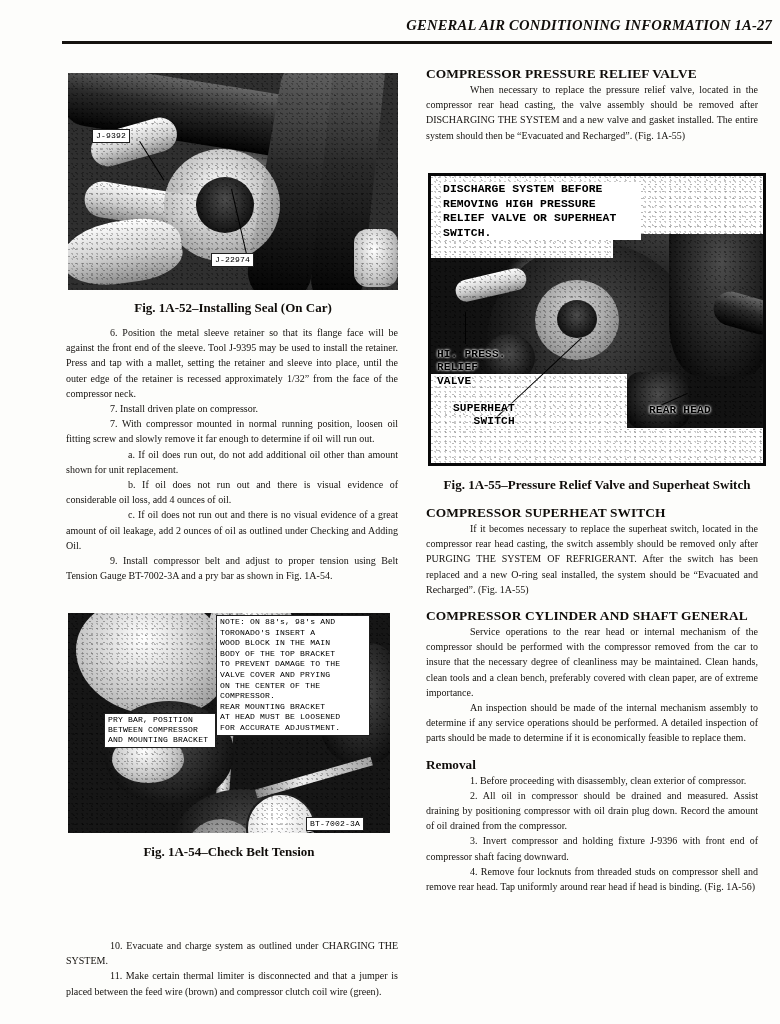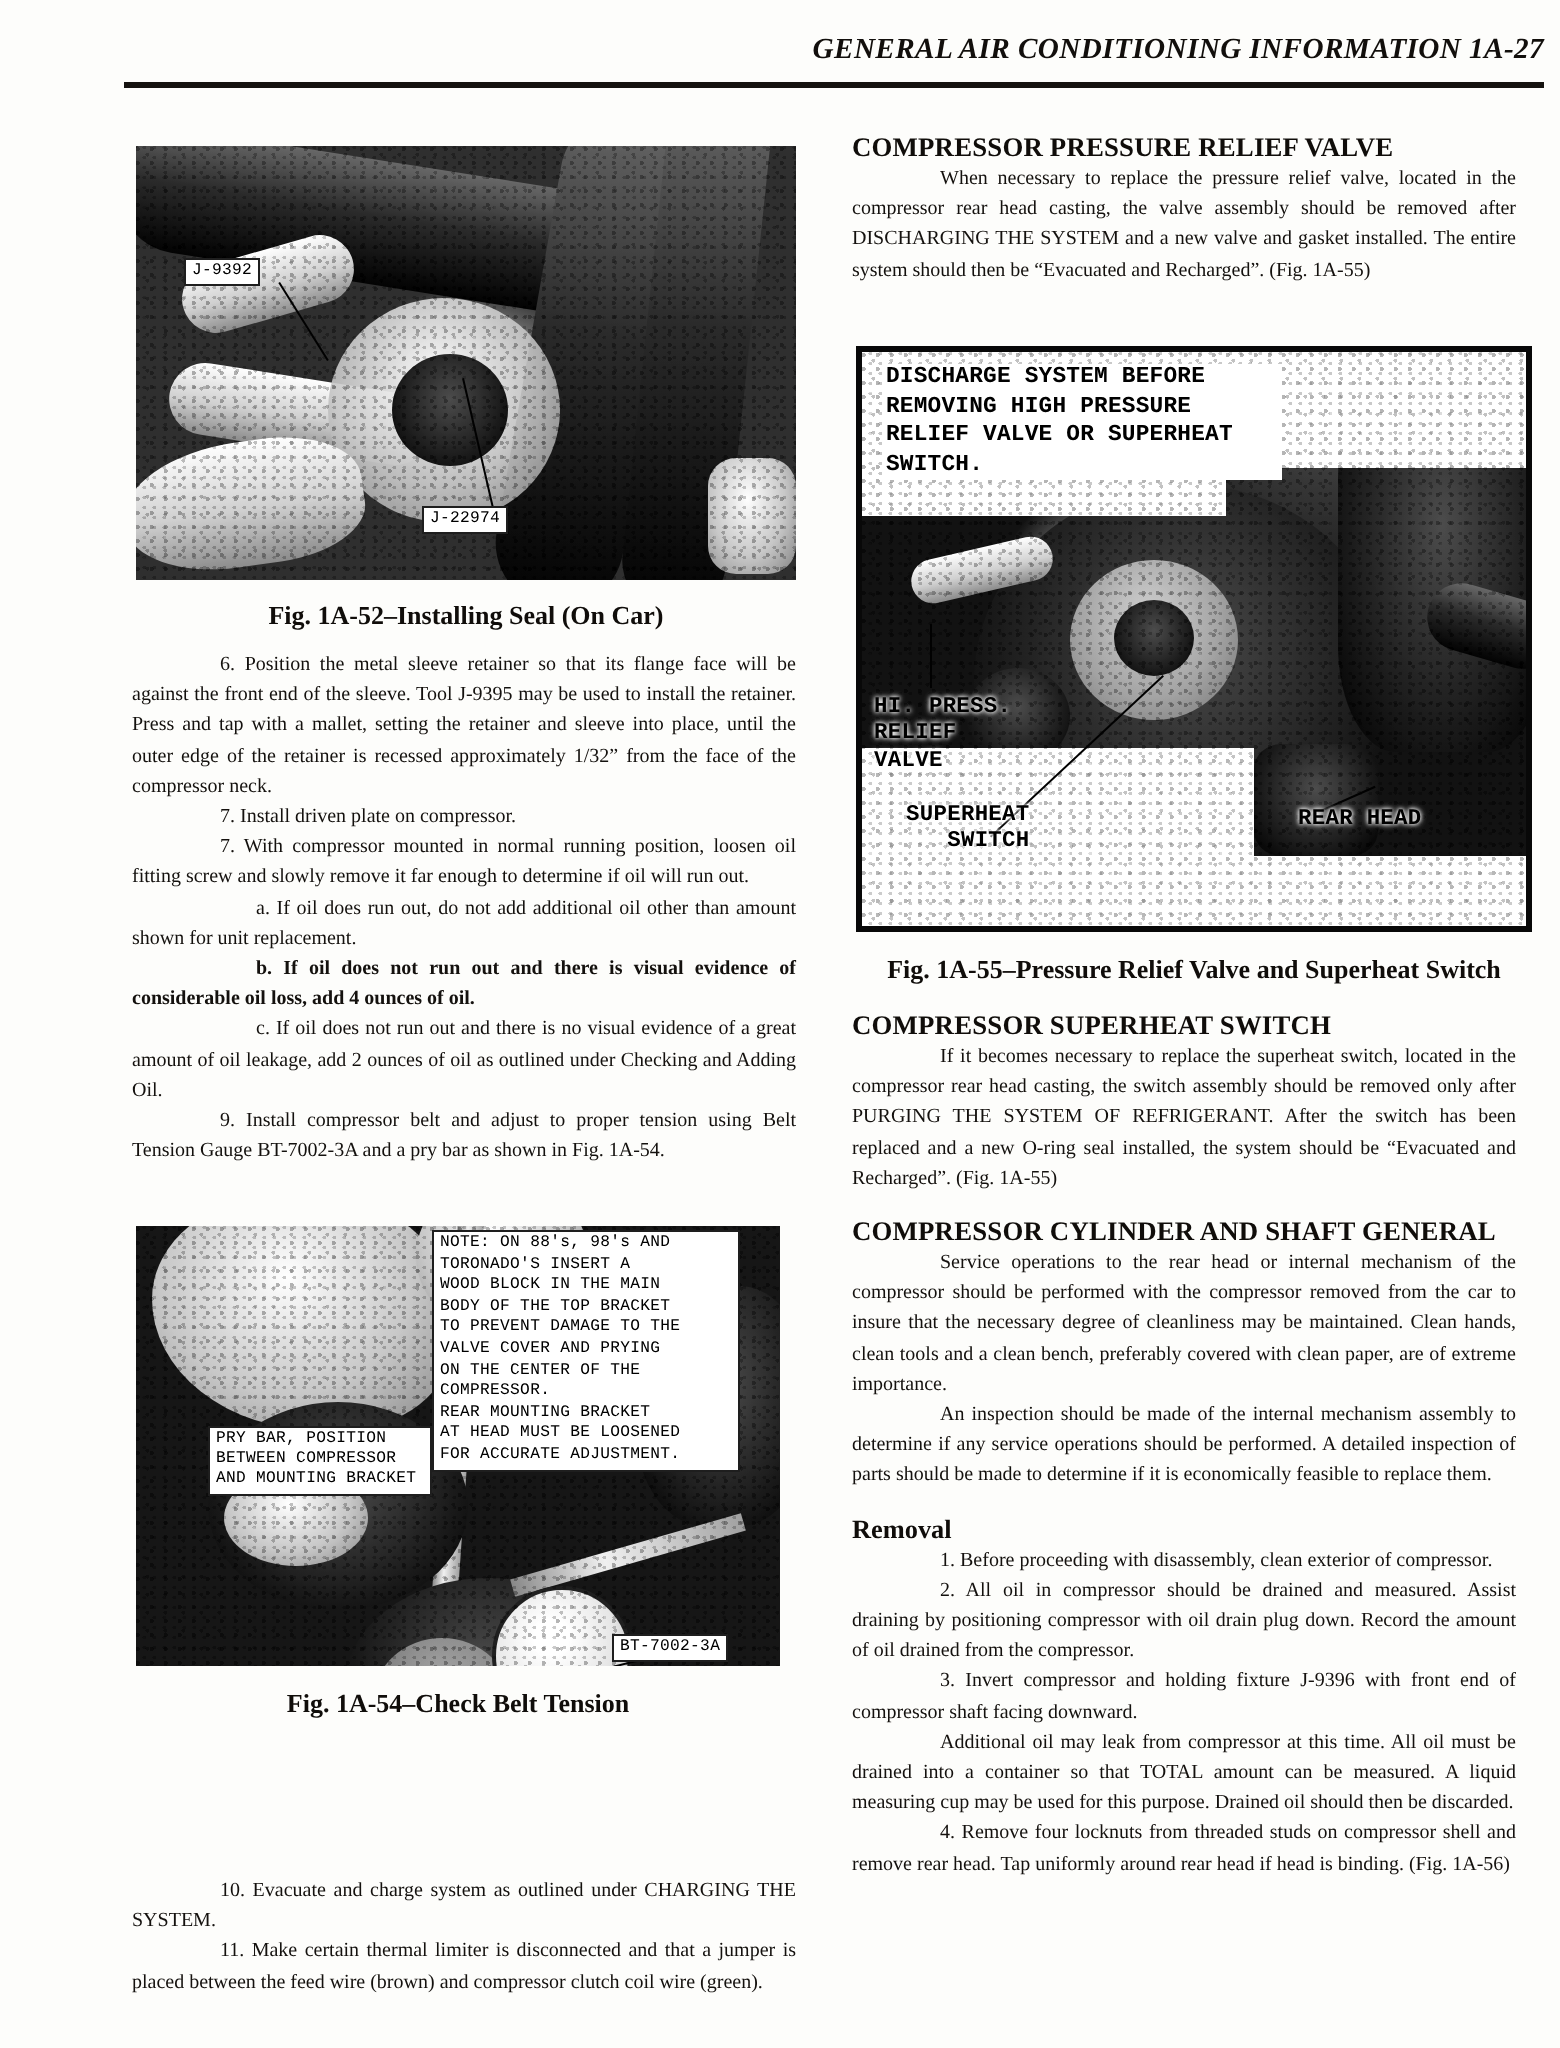--- a/index.html
+++ b/index.html
@@ -243,21 +243,21 @@
       <div class="callout" style="left:143px; top:180px;">J-22974</div>
     </div>
     <div class="caption" style="margin-top:10px;">Fig. 1A-52–Installing Seal (On Car)</div>
   </div>
 
   <div class="col col-left" style="top:325px;">
     <p class="para indent-deep">6. Position the metal sleeve retainer so that its flange face will be against the front end of the sleeve. Tool J-9395 may be used to install the retainer. Press and tap with a mallet, setting the retainer and sleeve into place, until the outer edge of the retainer is recessed approximately 1/32” from the face of the compressor neck.</p>
     <p class="para indent-deep">7. Install driven plate on compressor.</p>
     <p class="para indent-deep">7. With compressor mounted in normal running position, loosen oil fitting screw and slowly remove it far enough to determine if oil will run out.</p>
     <p class="para" style="text-indent:62px;">a. If oil does run out, do not add additional oil other than amount shown for unit replacement.</p>
-    <p class="para" style="text-indent:62px;font-weight:bold;">b. If oil does not run out and there is visual evidence of considerable oil loss, add 4 ounces of oil.</p>
+    <p class="para" style="text-indent:62px;">b. If oil does not run out and there is visual evidence of considerable oil loss, add 4 ounces of oil.</p>
     <p class="para" style="text-indent:62px;">c. If oil does not run out and there is no visual evidence of a great amount of oil leakage, add 2 ounces of oil as outlined under Checking and Adding Oil.</p>
     <p class="para indent-deep">9. Install compressor belt and adjust to proper tension using Belt Tension Gauge BT-7002-3A and a pry bar as shown in Fig. 1A-54.</p>
   </div>
 
   <div class="figure" style="left:68px; top:613px; width:322px;">
     <div class="photo" id="fig-54-photo" style="width:322px; height:220px;">
       <div class="pale-blob" style="left:8px; top:-16px; width:150px; height:118px; border-radius:48% 52% 40% 60%;"></div>
       <div class="pale-blob" style="left:140px; top:-24px; width:86px; height:78px; border-radius:50%;"></div>
       <div class="bar-diag" style="left:152px; top:-8px; width:13px; height:268px; transform:rotate(4deg);"></div>
       <div class="dark-blob" style="left:36px; top:88px; width:130px; height:104px;"></div>
@@ -349,17 +349,16 @@
     <h2 class="sec">COMPRESSOR CYLINDER AND SHAFT GENERAL</h2>
     <p class="para indent-deep">Service operations to the rear head or internal mechanism of the compressor should be performed with the compressor removed from the car to insure that the necessary degree of cleanliness may be maintained. Clean hands, clean tools and a clean bench, preferably covered with clean paper, are of extreme importance.</p>
     <p class="para indent-deep">An inspection should be made of the internal mechanism assembly to determine if any service operations should be performed. A detailed inspection of parts should be made to determine if it is economically feasible to replace them.</p>
 
     <div class="gap-md"></div>
 
     <h3 class="subsec">Removal</h3>
     <p class="para indent-deep">1. Before proceeding with disassembly, clean exterior of compressor.</p>
     <p class="para indent-deep">2. All oil in compressor should be drained and measured. Assist draining by positioning compressor with oil drain plug down. Record the amount of oil drained from the compressor.</p>
     <p class="para indent-deep">3. Invert compressor and holding fixture J-9396 with front end of compressor shaft facing downward.</p>
-    <p class="para indent-deep">Additional oil may leak from compressor at this time. All oil must be drained into a container so that TOTAL amount can be measured. A liquid measuring cup may be used for this purpose. Drained oil should then be discarded.</p>
     <p class="para indent-deep">4. Remove four locknuts from threaded studs on compressor shell and remove rear head. Tap uniformly around rear head if head is binding. (Fig. 1A-56)</p>
   </div>
 
 </div>
 
 </body></html>

